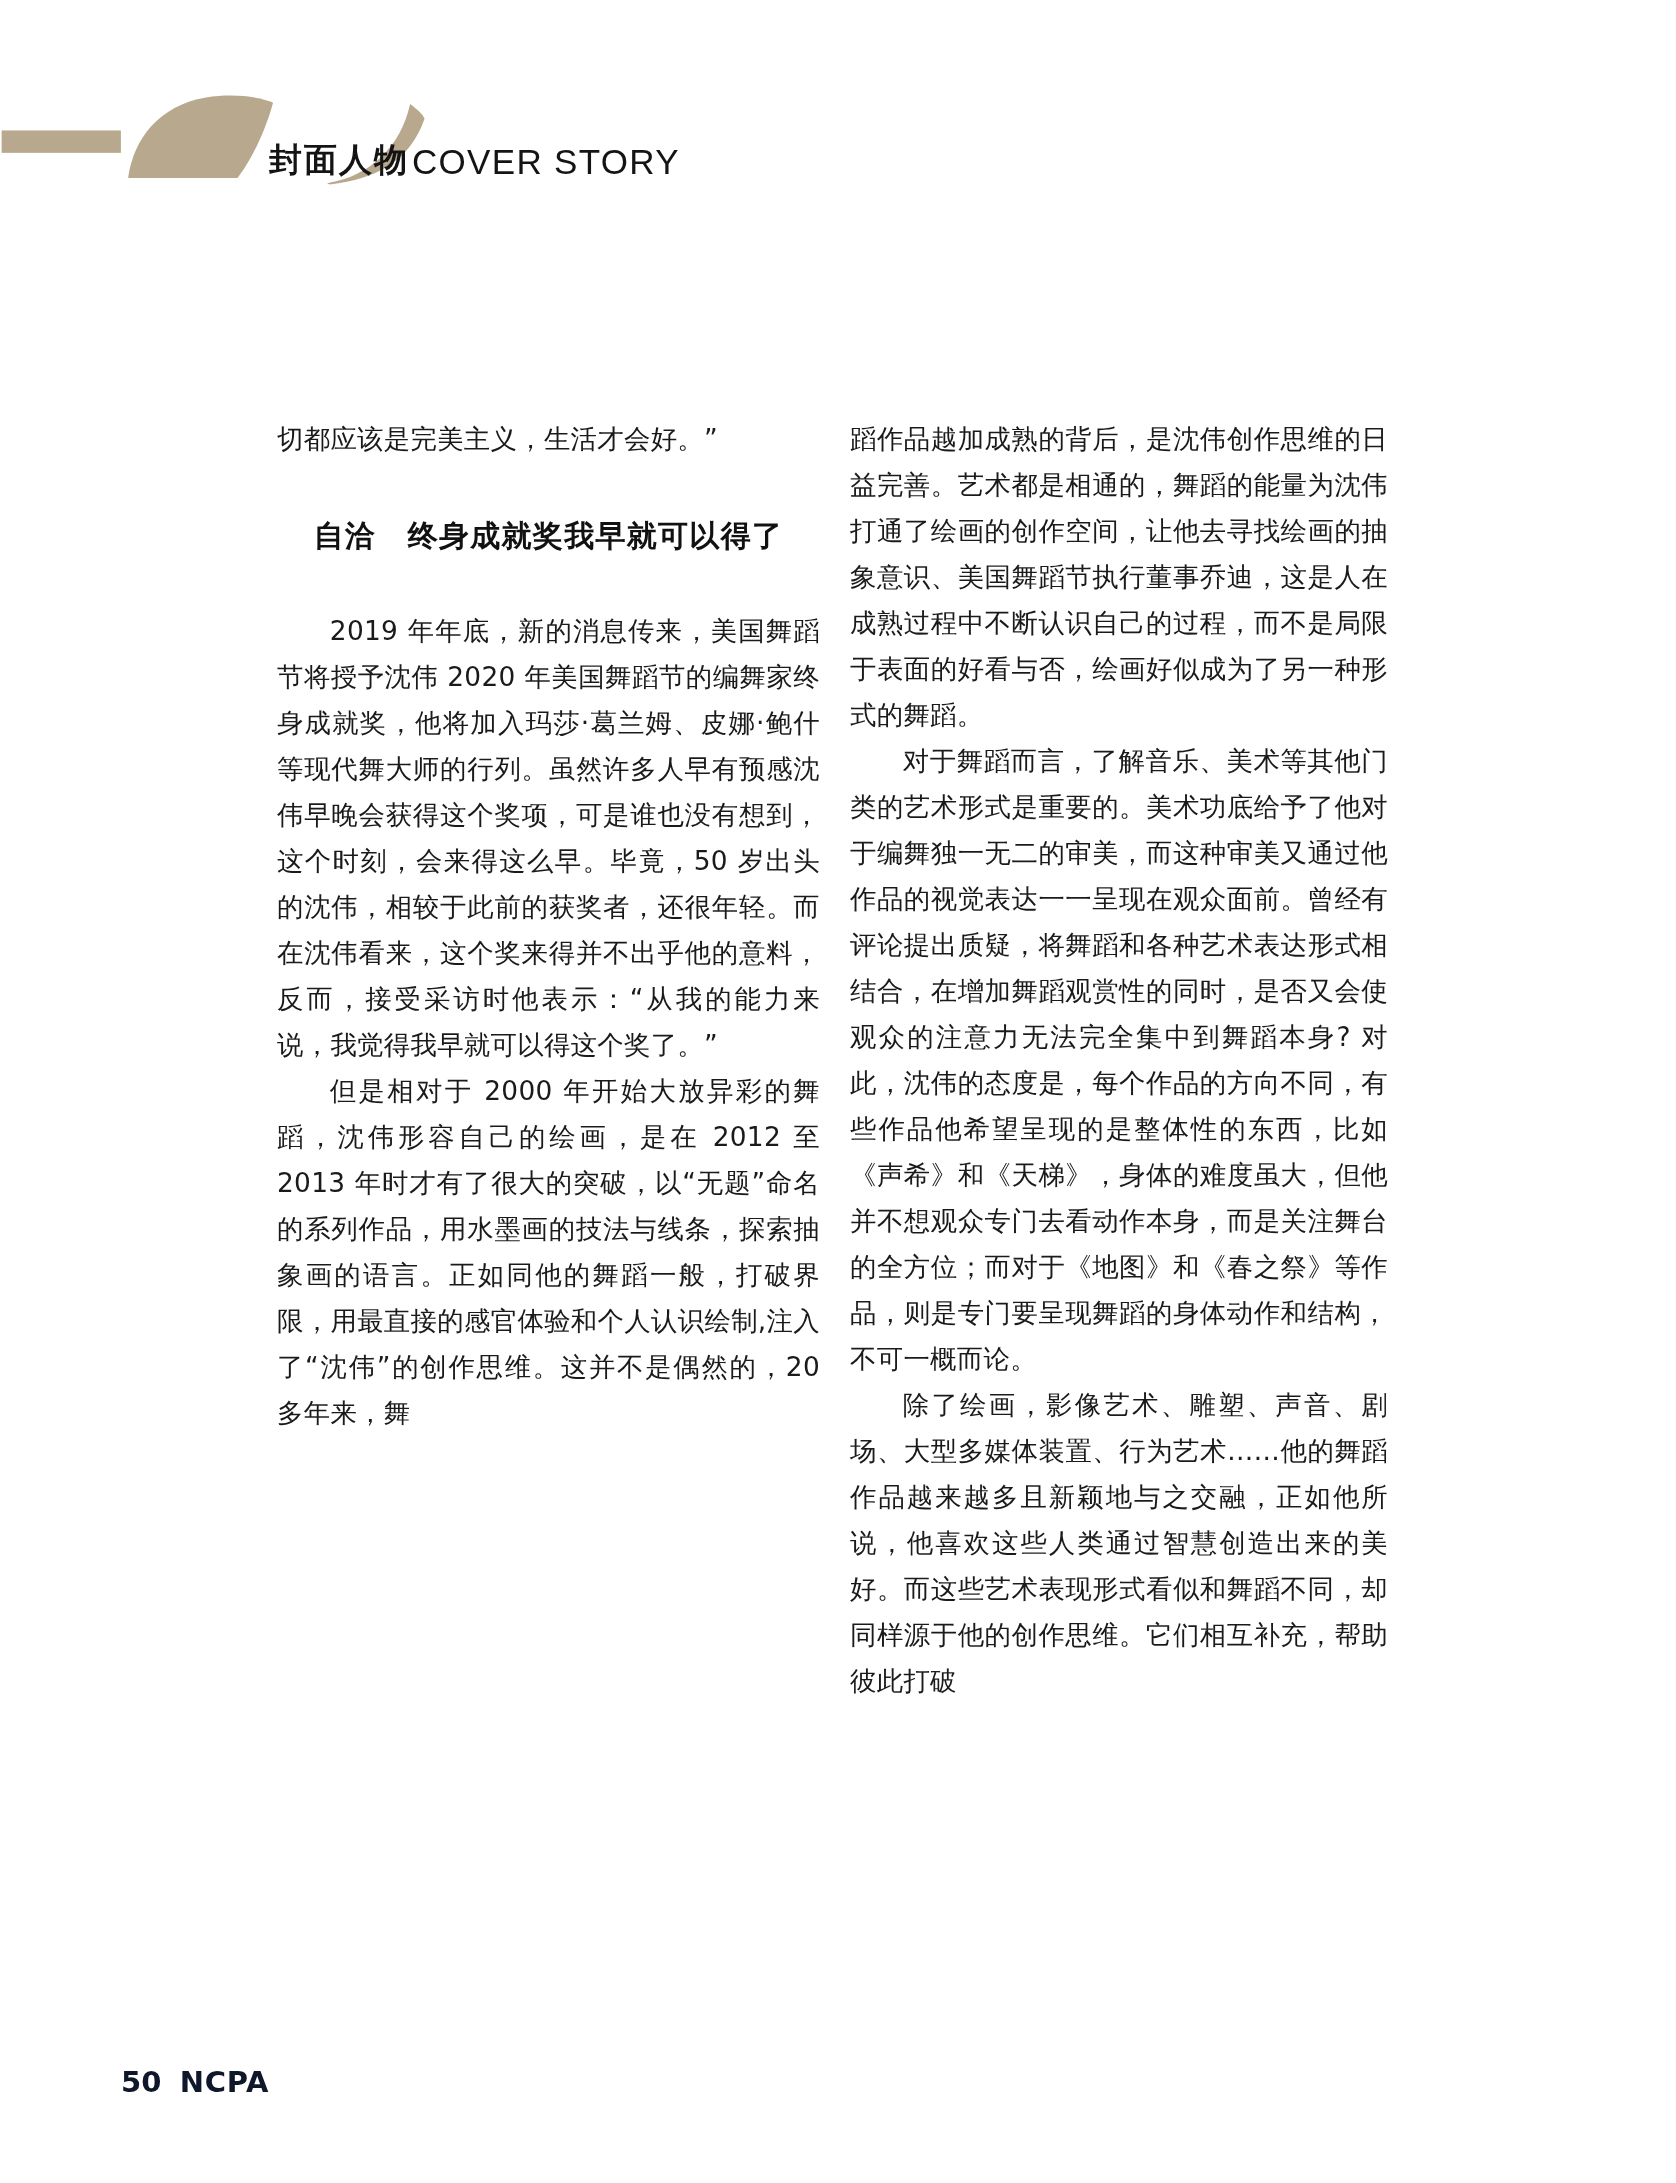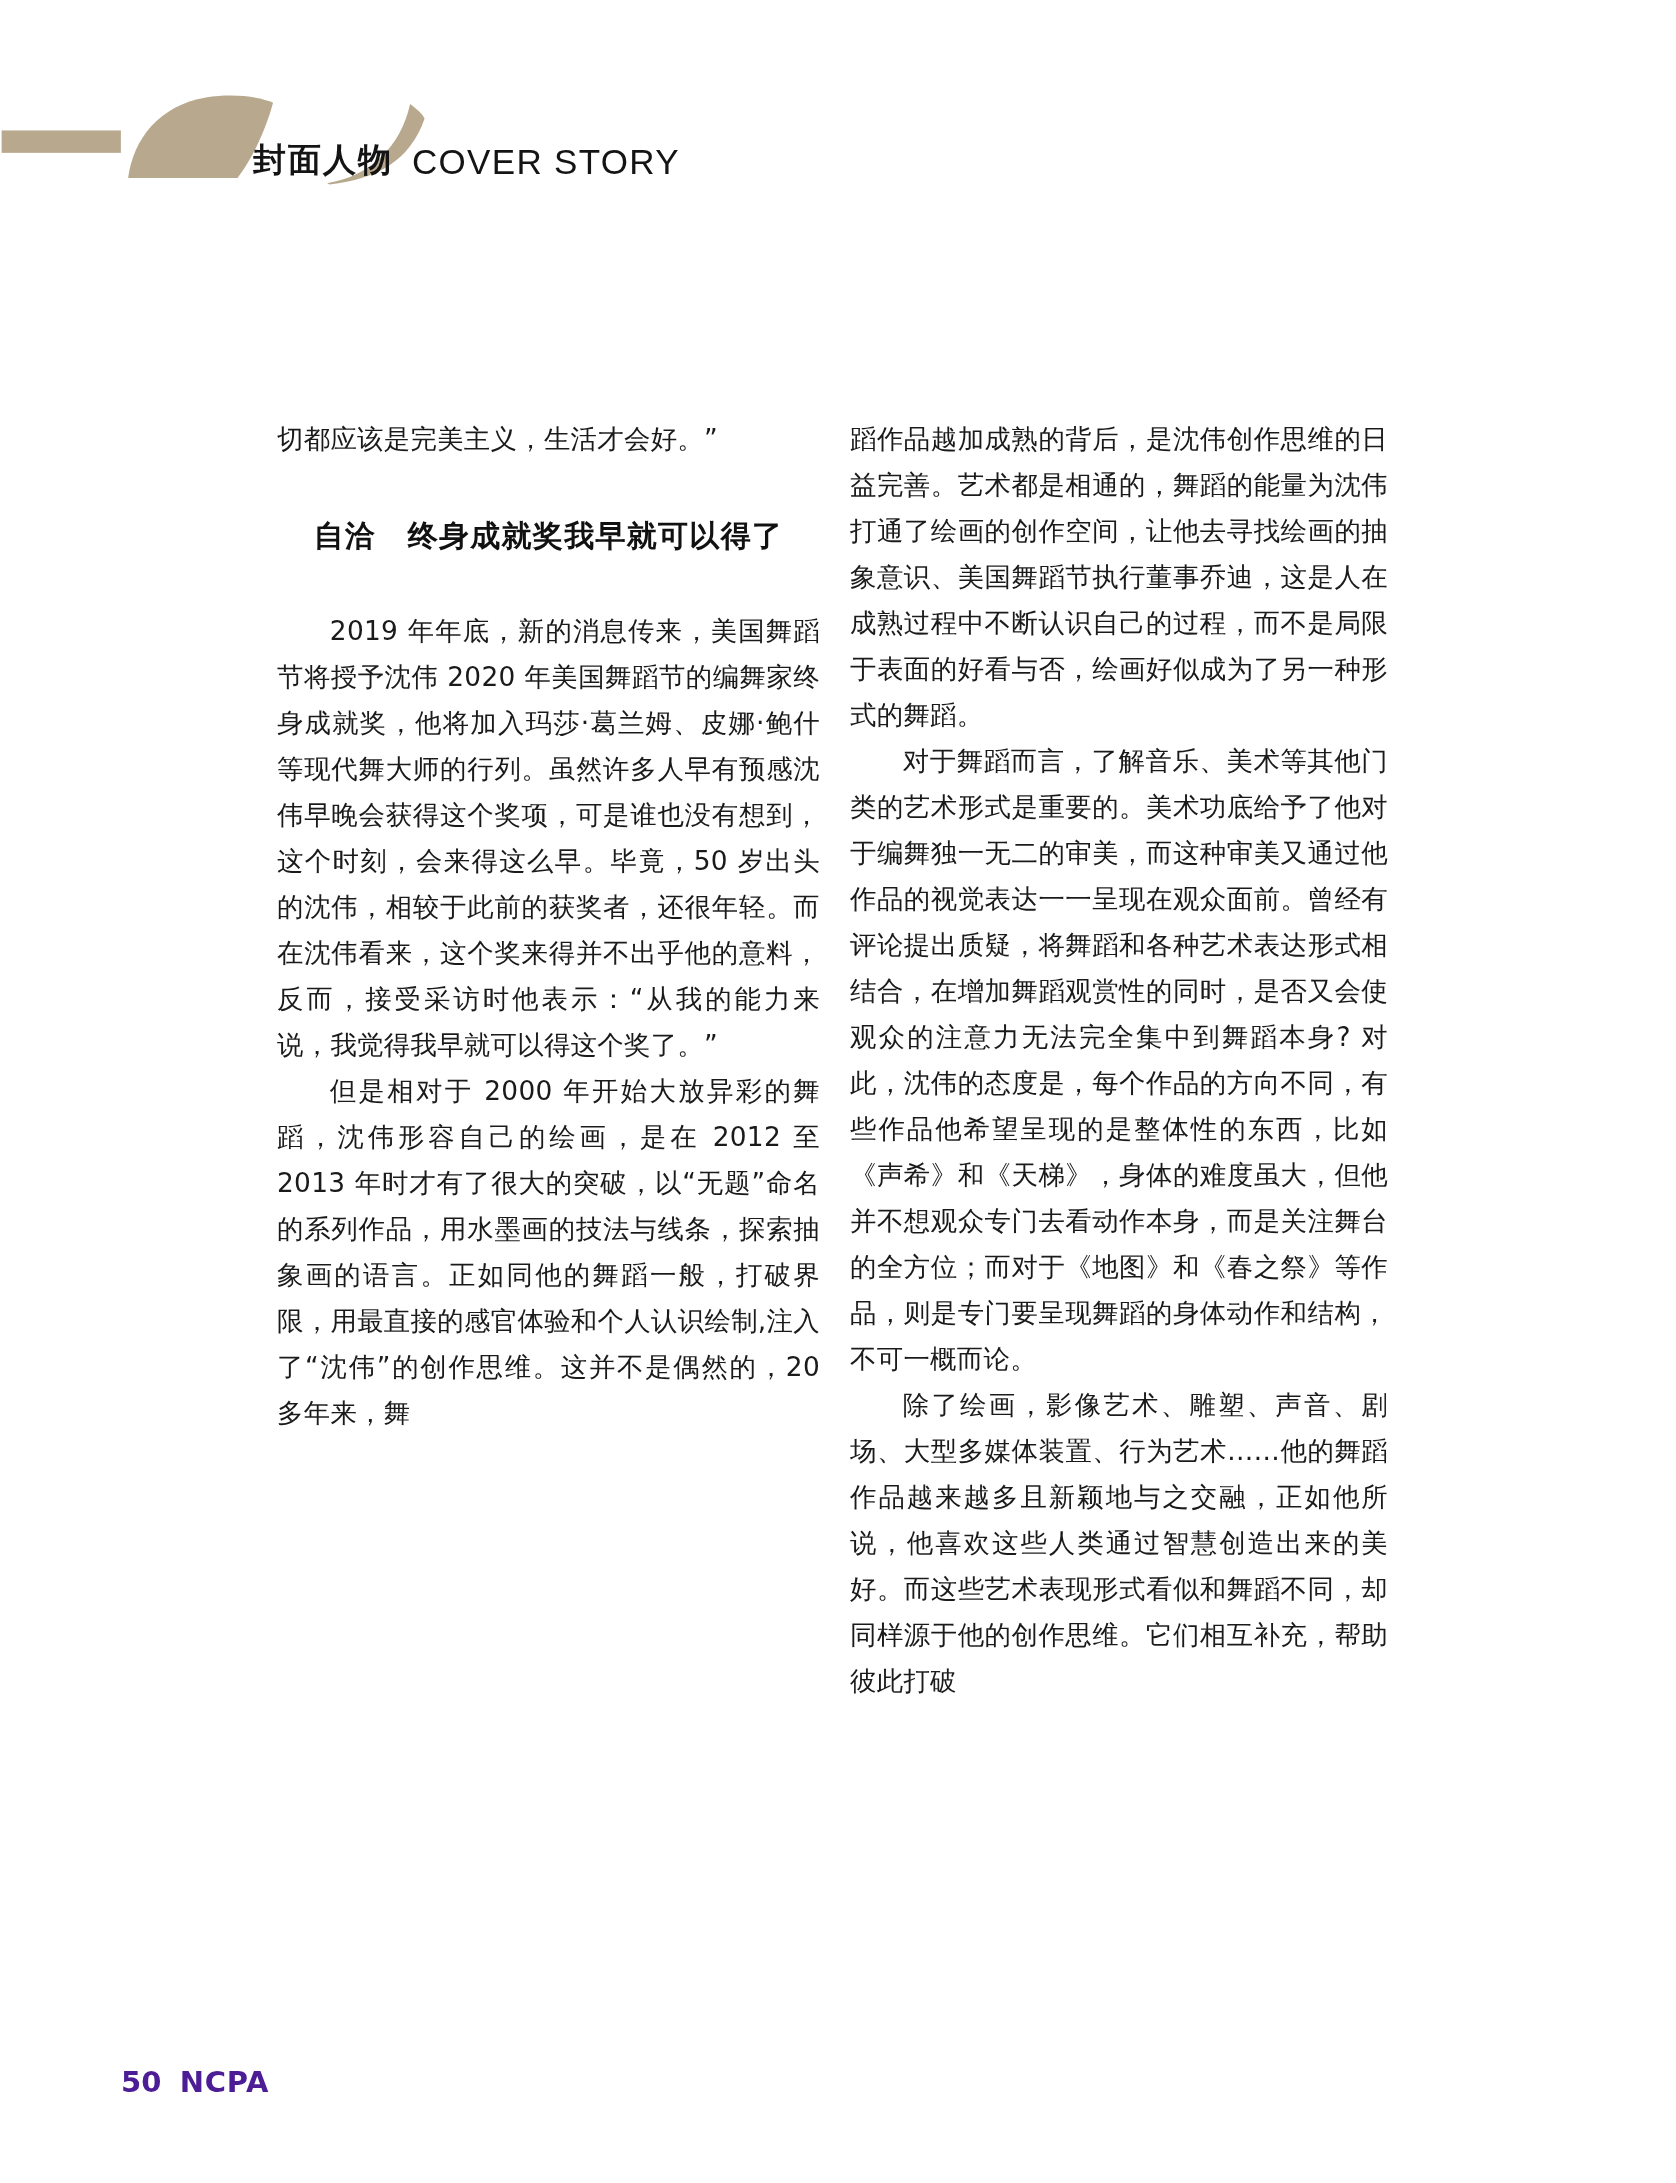--- a/index.html
+++ b/index.html
@@ -14,21 +14,21 @@
 
   
   .header-graphic {
     position: absolute;
     left: 0; top: 0;
     width: 1676px; height: 224px;
     pointer-events: none;
   }
   .hdr-cn {
     position: absolute;
-    left: 253px; top: 141px;
+    left: 269px; top: 141px;
     font-size: 33px;
     line-height: 37px;
     font-weight: bold;
     letter-spacing: 2px;
     color: #141414;
     white-space: nowrap;
   }
   .hdr-en {
     position: absolute;
     left: 412px; top: 143px;
@@ -65,21 +65,21 @@
     text-align: center;
   }
 
   
   .footer {
     position: absolute;
     left: 121px; top: 2066px;
     font-size: 29px;
     line-height: 33px;
     font-weight: 600;
-    color: #4c1d95;
+    color: #0f172a;
     white-space: nowrap;
   }
   .footer .code { margin-left: 18.5px; letter-spacing: 0.7px; }
 </style>
 </head>
 <body>
 
 <div class="page">
 
   <svg class="header-graphic" viewBox="0 0 2539 340" xmlns="http://www.w3.org/2000/svg" aria-hidden="true">

